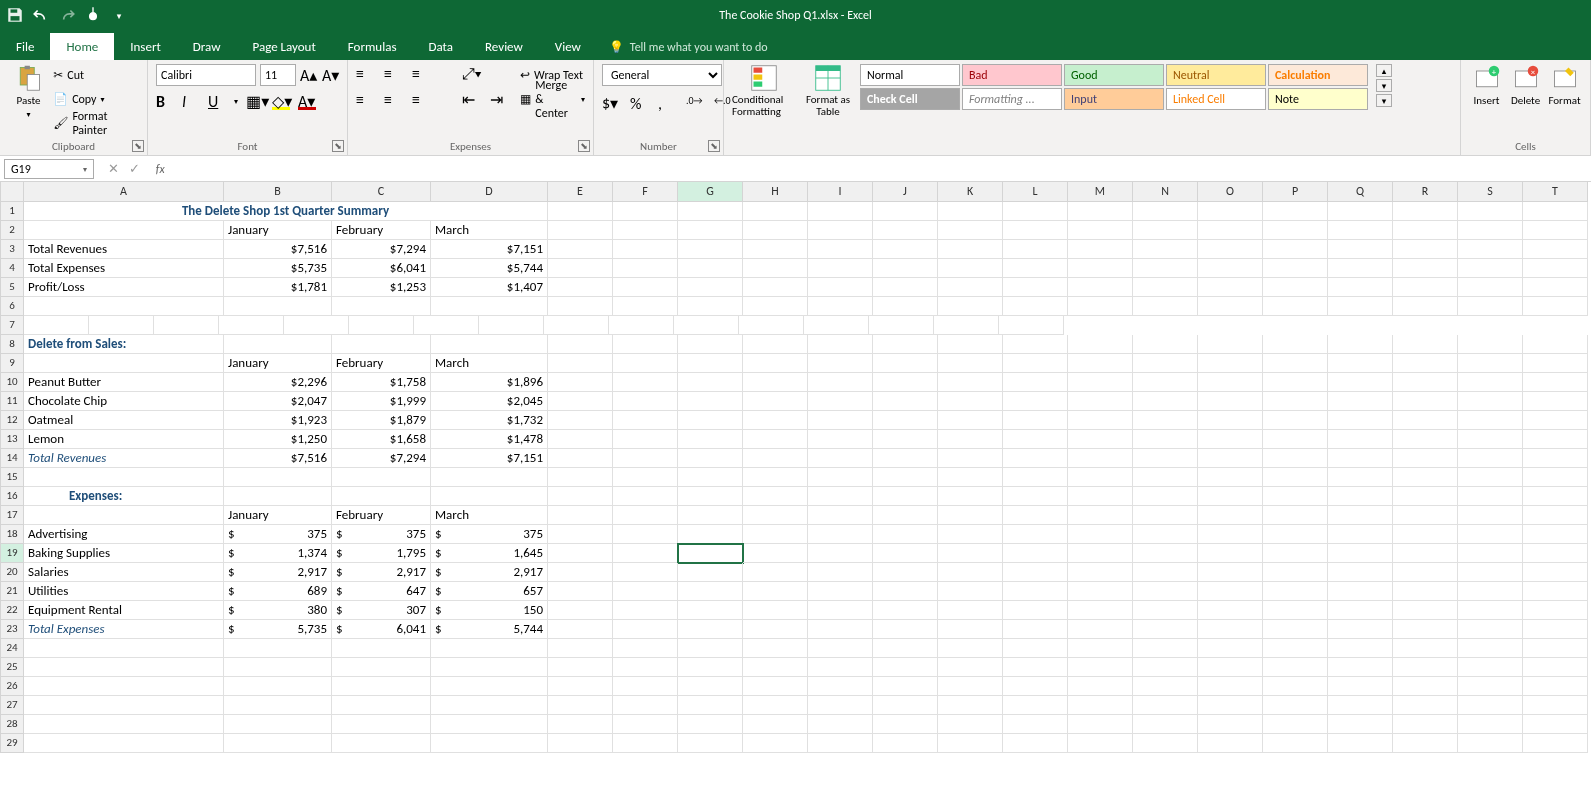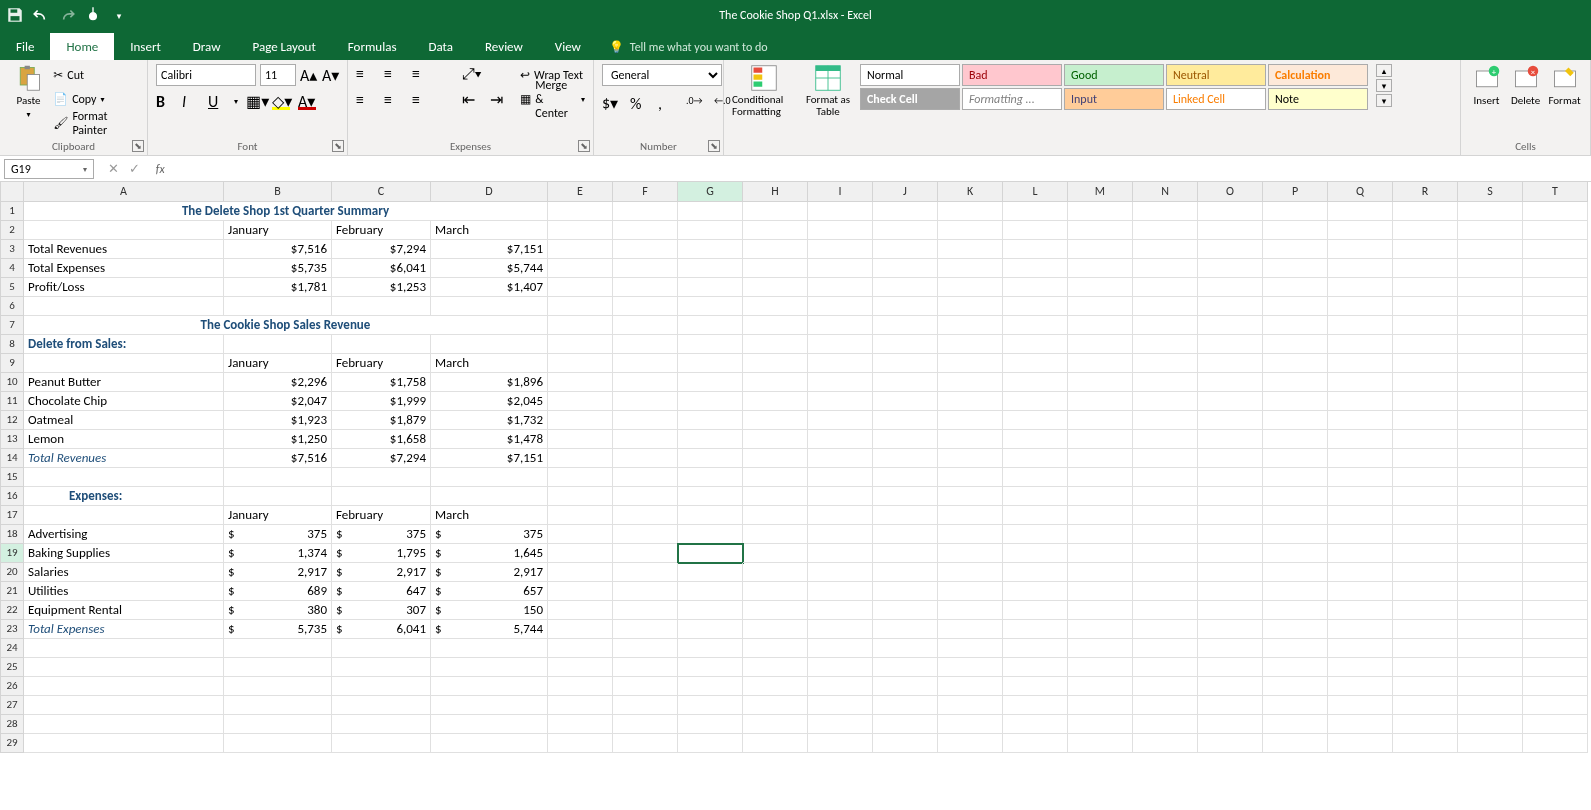--- a/index.html
+++ b/index.html
@@ -441,21 +441,20 @@
         <div class="cell" style="width: 65px;"></div>
         <div class="cell" style="width: 65px;"></div>
         <div class="cell" style="width: 65px;"></div>
         <div class="cell" style="width: 65px;"></div>
         <div class="cell" style="width: 65px;"></div>
         <div class="cell" style="width: 65px;"></div>
         <div class="cell" style="width: 65px;"></div>
       </div>
       <div class="row">
         <div class="rh">7</div>
-        <div class="cell title" style="text-align: center; width: 524px;">The Cookie Shop Sales Revenue</div>
         <div class="cell" style="width: 65px;"></div>
         <div class="cell" style="width: 65px;"></div>
         <div class="cell" style="width: 65px;"></div>
         <div class="cell" style="width: 65px;"></div>
         <div class="cell" style="width: 65px;"></div>
         <div class="cell" style="width: 65px;"></div>
         <div class="cell" style="width: 65px;"></div>
         <div class="cell" style="width: 65px;"></div>
         <div class="cell" style="width: 65px;"></div>
         <div class="cell" style="width: 65px;"></div>

